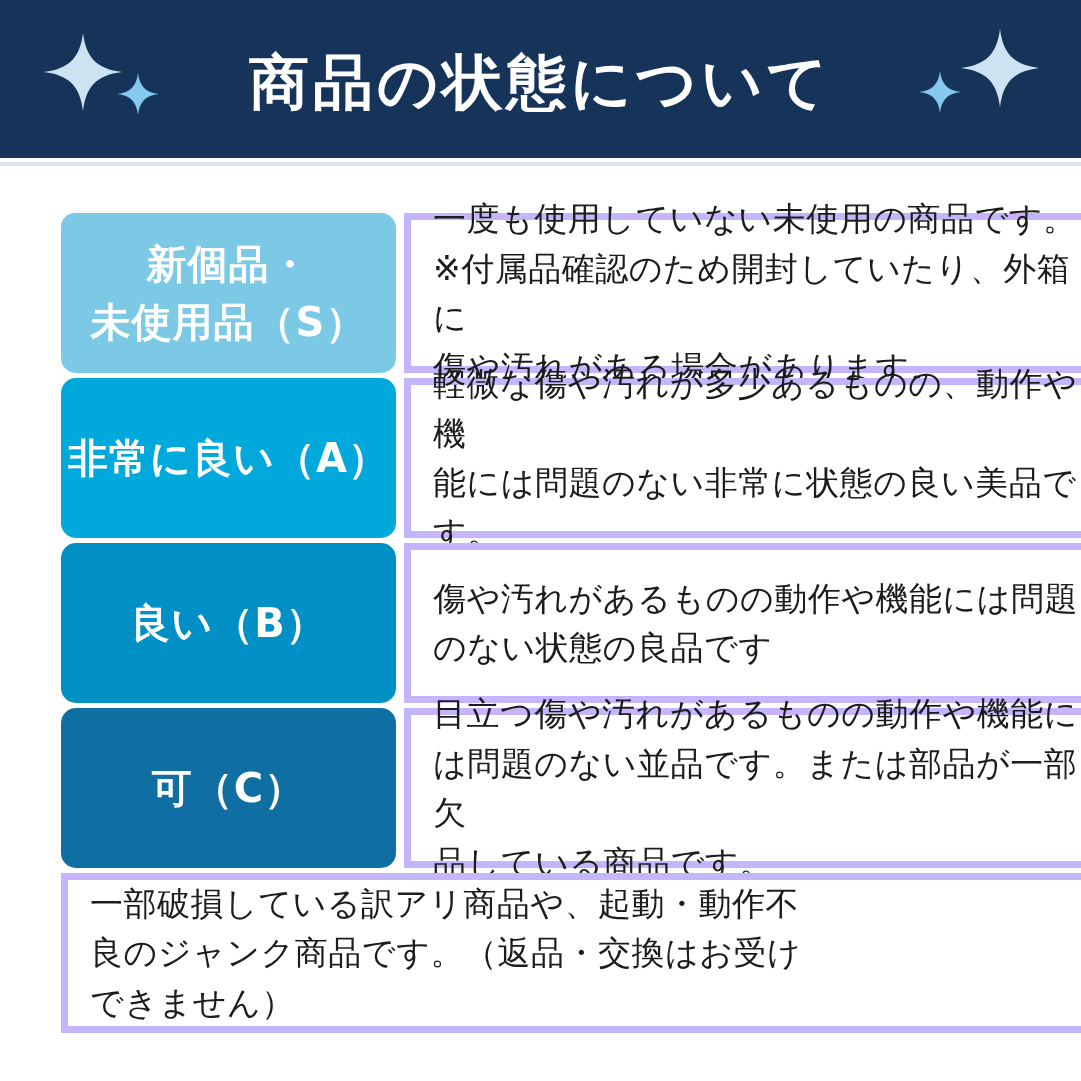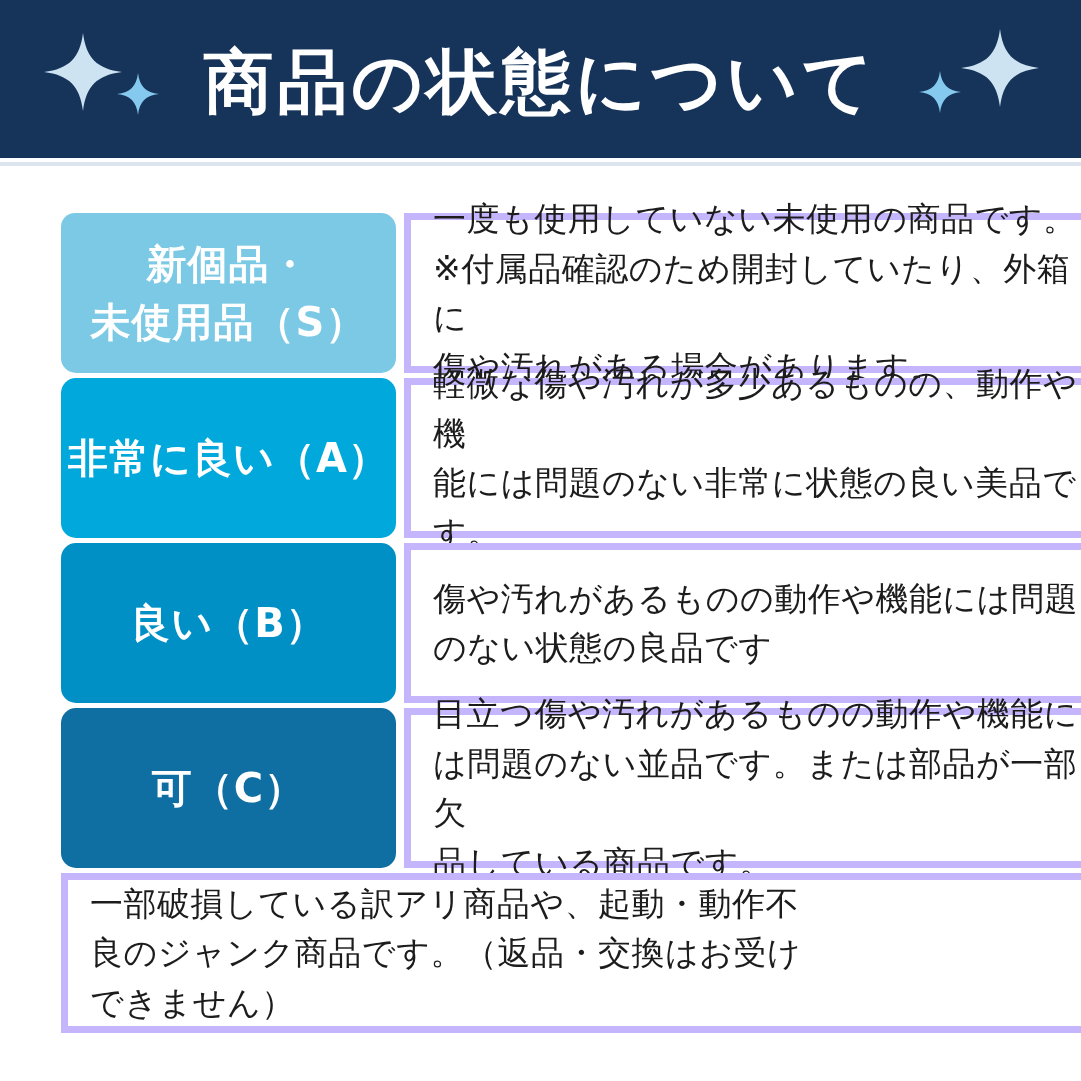--- a/index.html
+++ b/index.html
@@ -20,21 +20,21 @@
   .header {
     position: relative;
     width: 100%;
     height: 158px;
     display: flex;
     align-items: center;
     justify-content: center;
   }
   .header-title {
     color: #ffffff;
-    font-size: 70px;
+    font-size: 60px;
     font-weight: bold;
     letter-spacing: 4px;
     line-height: 1;
     margin: 0;
     padding-top: 6px;
     white-space: nowrap;
   }
   .sparkle { position: absolute; }
   .sparkle-left-large  { left: 44px;  top: 31px;  width: 78px; height: 82px; }
   .sparkle-left-small  { left: 117px; top: 72px;  width: 42px; height: 44px; }

